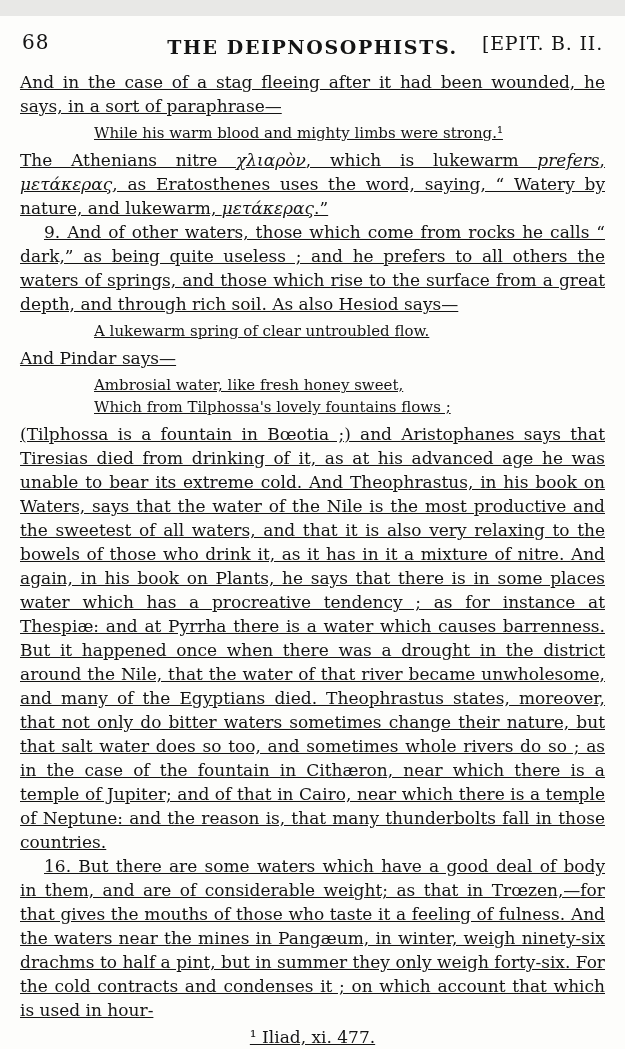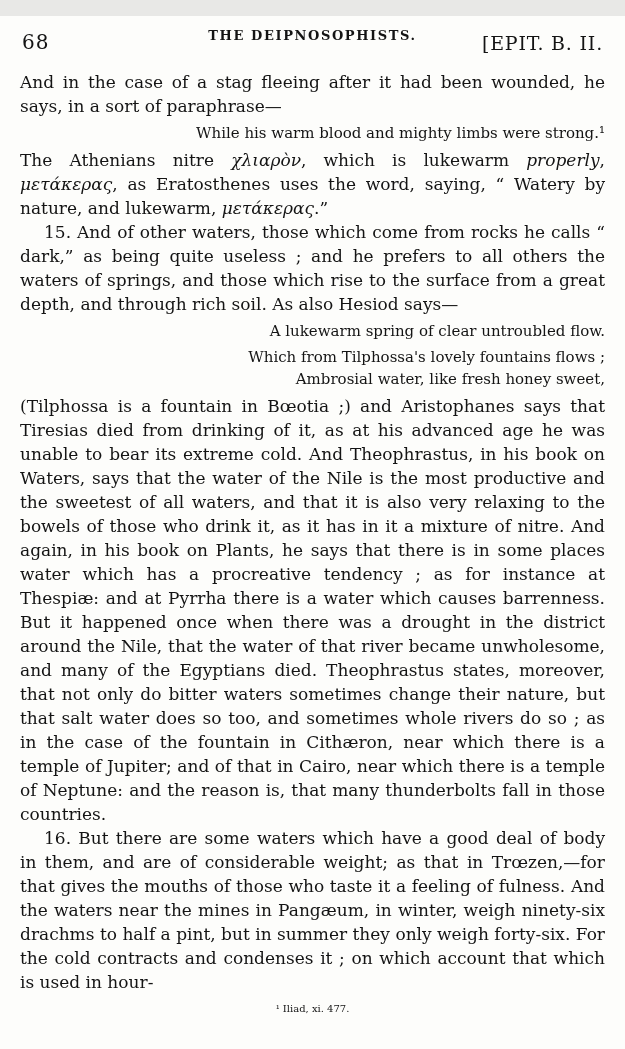--- a/index.html
+++ b/index.html
@@ -27,60 +27,61 @@
     position: absolute;
     left: 2px;
     top: 2px;
     font-size: 20px;
     letter-spacing: 1px;
   }
   .running-title {
     position: absolute;
     left: 0;
     right: 0;
-    top: 0;
+    top: 8px;
     text-align: center;
-    font-size: 13px;
+    font-size: 19px;
     letter-spacing: 1.6px;
     font-weight: bold;
   }
   .edition-marker {
     position: absolute;
     right: 2px;
     top: 4px;
     font-size: 19px;
     letter-spacing: 0.8px;
   }
   .body-text {
     margin-top: 12px;
     font-size: 17px;
     line-height: 24px;
     text-align: justify;
+    text-decoration: underline;
   }
   .para {
     margin: 0;
   }
   .para.indent {
     text-indent: 24px;
   }
   .verse {
     margin: 4px 0 4px 74px;
     font-size: 15px;
     line-height: 22px;
-    text-align: right;
+    text-align: left;
   }
   .greek {
     font-style: italic;
   }
   .em {
     font-style: italic;
   }
   .footnote {
     text-align: center;
-    font-size: 10px;
+    font-size: 17px;
     line-height: 22px;
     margin-top: 4px;
   }
 </style>
 </head>
 <body>
 
 <div class="page">
 
   <div class="page-header">
@@ -90,32 +91,33 @@
   </div>
 
   <div class="body-text">
 
     <p class="para">And in the case of a stag fleeing after it had been wounded, he says, in a sort of paraphrase—</p>
 
     <div class="verse">
       <div>While his warm blood and mighty limbs were strong.¹</div>
     </div>
 
-    <p class="para"><span>The Athenians nitre </span><span class="greek">χλιαρὸν</span><span>, which is lukewarm </span><span class="em">properly</span><span>, </span><span class="greek">μετάκερας</span><span>, as Eratosthenes uses the word, saying, “ Watery by nature, and lukewarm, </span><span class="greek">μετάκερας</span><span>.”</span></p>
+    <p class="para"><span>The Athenians nitre </span><span class="greek">χλιαρὸν</span><span>, which is lukewarm </span><span class="em">prefers</span><span>, </span><span class="greek">μετάκερας</span><span>, as Eratosthenes uses the word, saying, “ Watery by nature, and lukewarm, </span><span class="greek">μετάκερας</span><span>.”</span></p>
 
-    <p class="para indent">15. And of other waters, those which come from rocks he calls “ dark,” as being quite useless ; and he prefers to all others the waters of springs, and those which rise to the surface from a great depth, and through rich soil.  As also Hesiod says—</p>
+    <p class="para indent">9. And of other waters, those which come from rocks he calls “ dark,” as being quite useless ; and he prefers to all others the waters of springs, and those which rise to the surface from a great depth, and through rich soil.  As also Hesiod says—</p>
 
     <div class="verse">
       <div>A lukewarm spring of clear untroubled flow.</div>
     </div>
 
+    <p class="para">And Pindar says—</p>
 
     <div class="verse">
+      <div>Ambrosial water, like fresh honey sweet,</div>
       <div>Which from Tilphossa's lovely fountains flows ;</div>
-      <div>Ambrosial water, like fresh honey sweet,</div>
     </div>
 
     <p class="para">(Tilphossa is a fountain in Bœotia ;) and Aristophanes says that Tiresias died from drinking of it, as at his advanced age he was unable to bear its extreme cold.  And Theophrastus, in his book on Waters, says that the water of the Nile is the most productive and the sweetest of all waters, and that it is also very relaxing to the bowels of those who drink it, as it has in it a mixture of nitre.  And again, in his book on Plants, he says that there is in some places water which has a procreative tendency ; as for instance at Thespiæ: and at Pyrrha there is a water which causes barrenness.  But it happened once when there was a drought in the district around the Nile, that the water of that river became unwholesome, and many of the Egyptians died.  Theophrastus states, moreover, that not only do bitter waters sometimes change their nature, but that salt water does so too, and sometimes whole rivers do so ; as in the case of the fountain in Cithæron, near which there is a temple of Jupiter; and of that in Cairo, near which there is a temple of Neptune: and the reason is, that many thunderbolts fall in those countries.</p>
 
     <p class="para indent">16. But there are some waters which have a good deal of body in them, and are of considerable weight; as that in Trœzen,—for that gives the mouths of those who taste it a feeling of fulness.  And the waters near the mines in Pangæum, in winter, weigh ninety-six drachms to half a pint, but in summer they only weigh forty-six.  For the cold contracts and condenses it ; on which account that which is used in hour-</p>
 
     <div class="footnote">¹ Iliad, xi. 477.</div>
 
   </div>
 

